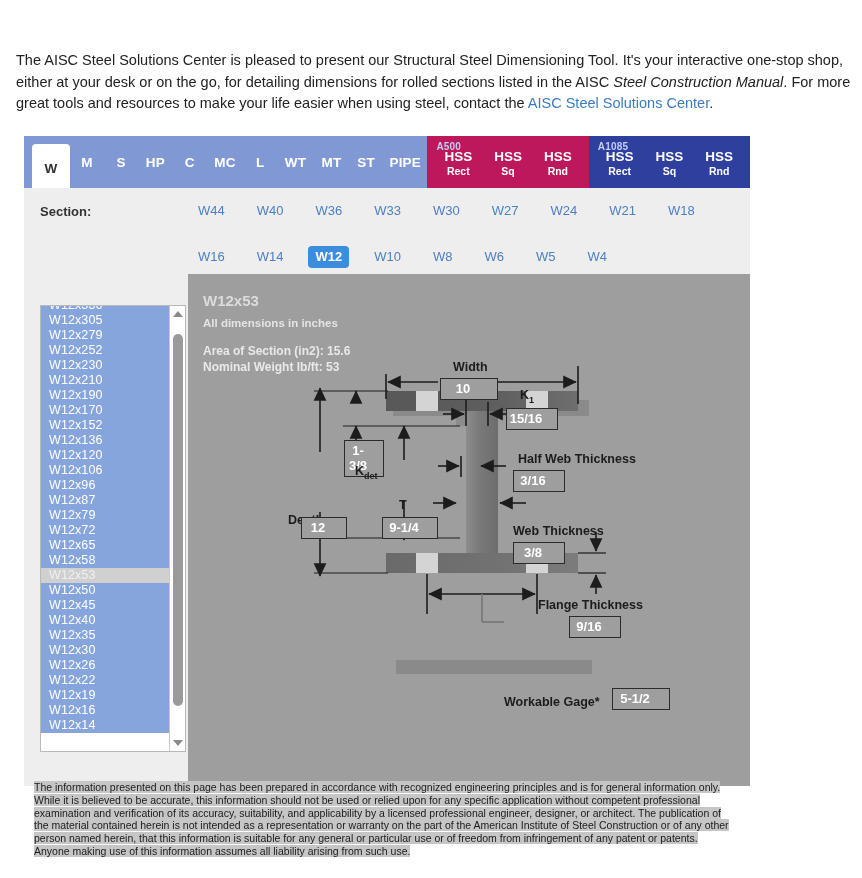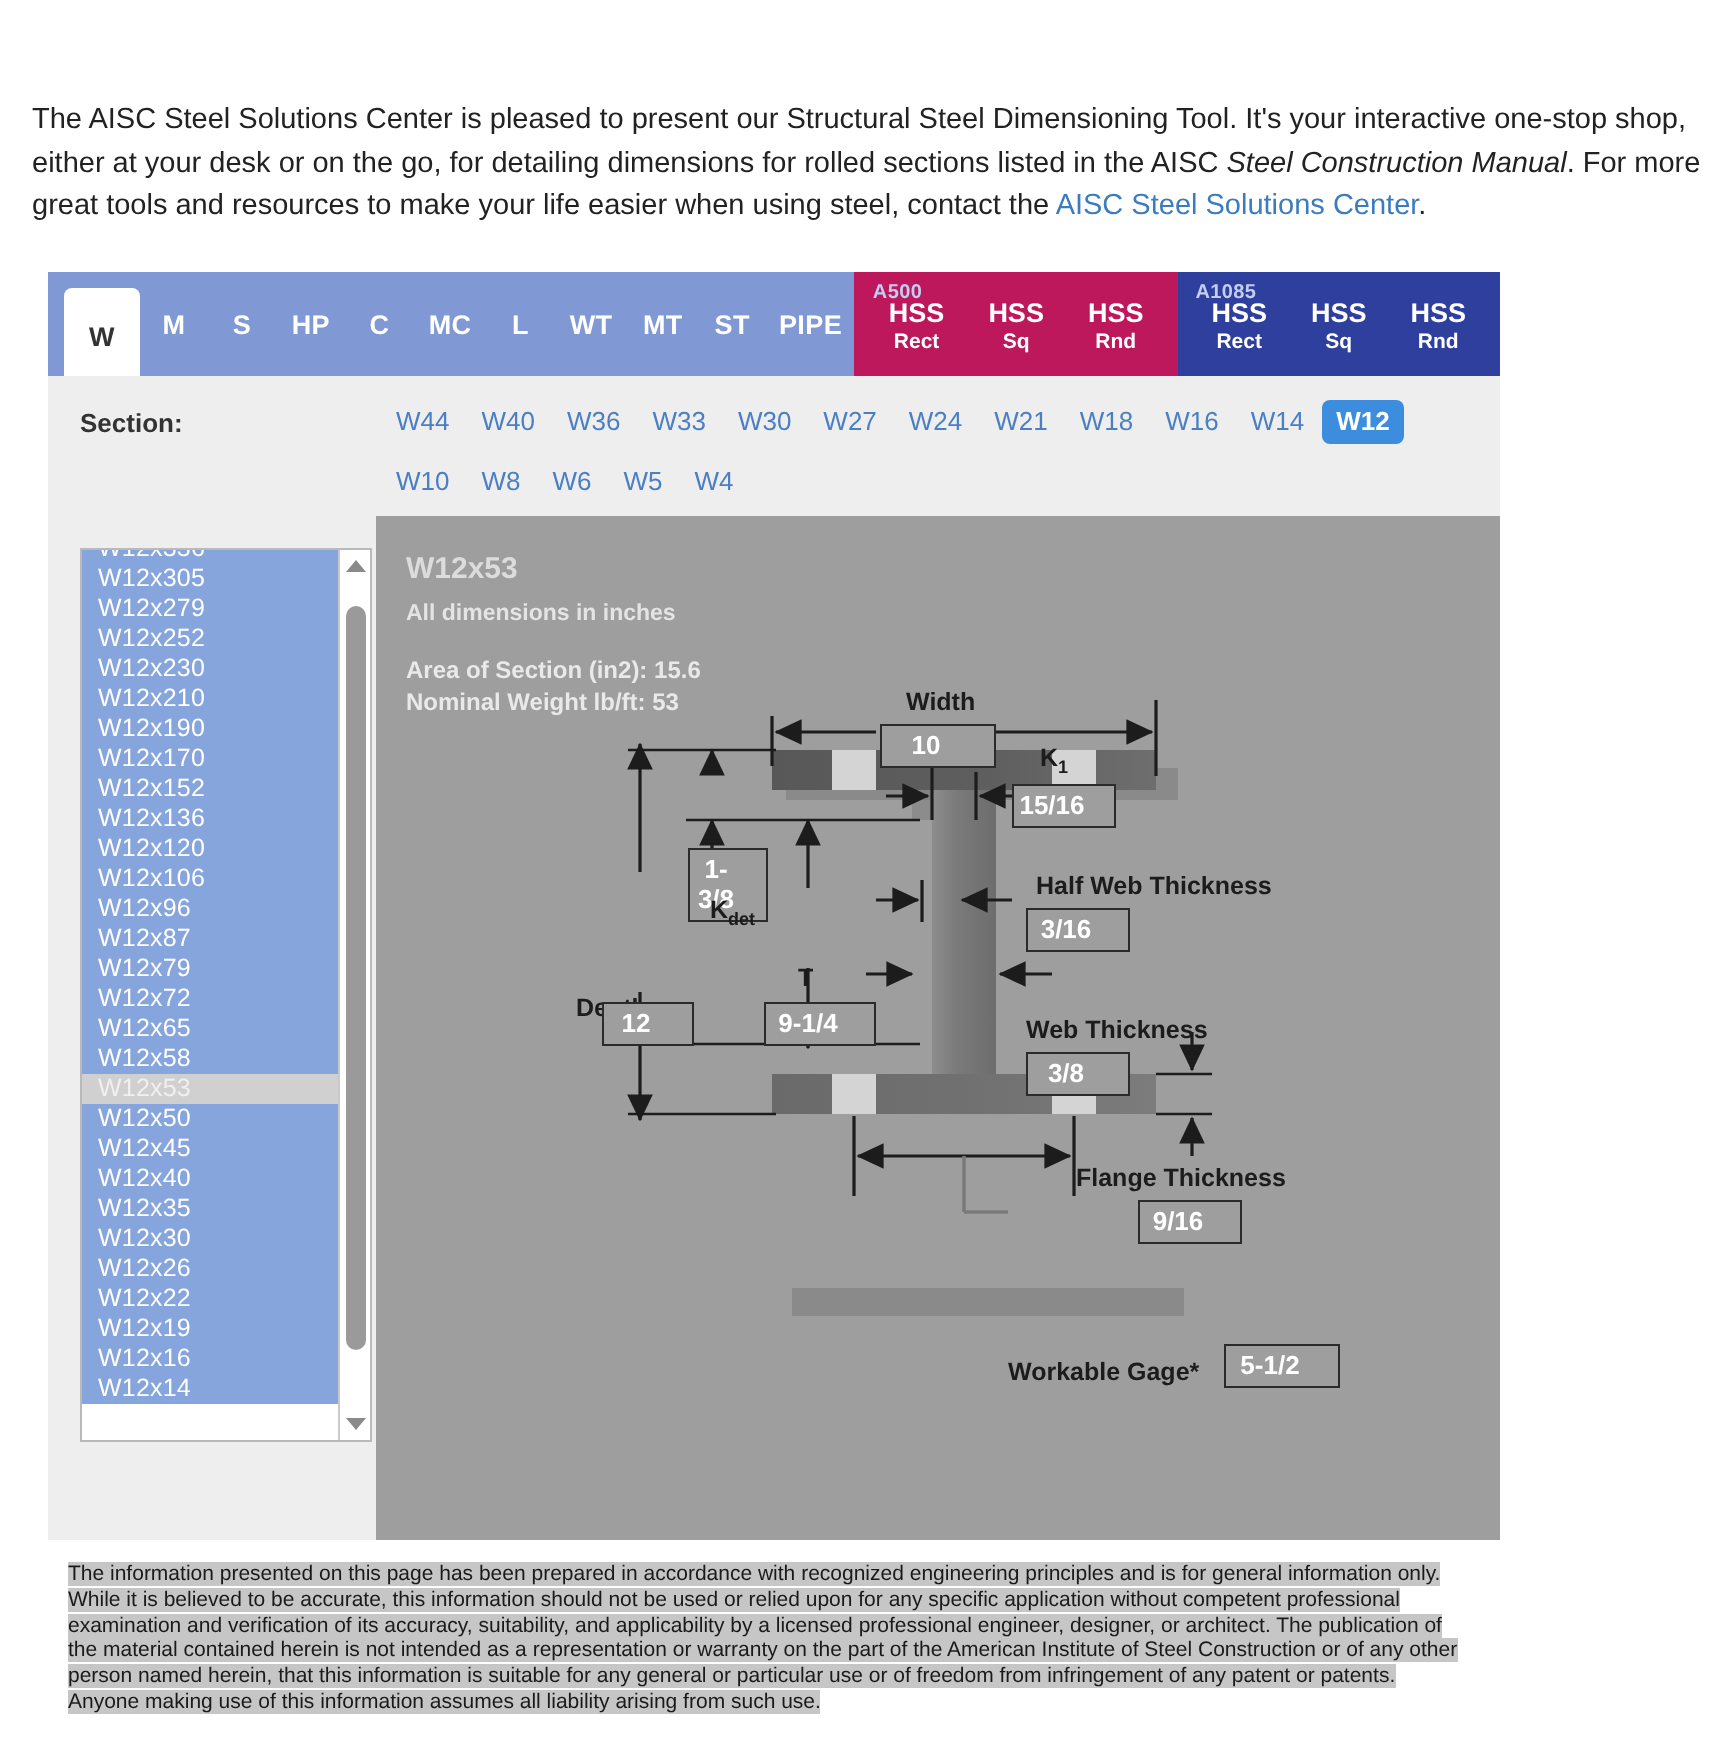--- a/index.html
+++ b/index.html
@@ -71,35 +71,35 @@
   .sectionrow {
     position: relative; background: #eeeeee;
     padding: 12px 10px 14px 16px; min-height: 68px;
   }
   .sectionrow .lbl {
     position: absolute; left: 16px; top: 16px;
     font-size: 13px; font-weight: bold; color: #333333;
   }
   .chips {
     margin-left: 150px; display: flex; flex-wrap: wrap;
-    align-items: flex-start; gap: 0px; max-width: 540px;
+    align-items: flex-start; gap: 16px; max-width: 540px;
   }
   .chip {
     font-size: 13px; color: #4a7fc4; font-weight: normal;
     padding: 4px 7px; margin: 0 1px 8px 1px; cursor: pointer;
     border-radius: 4px; line-height: 14px;
   }
   .chip.active { background: #3c8dde; color: #ffffff; font-weight: bold; }
 
   
   .body { position: relative; display: flex; background: #eeeeee; }
   .listwrap {
     position: relative; width: 146px; height: 447px;
     margin-left: 16px; background: #ffffff;
-    border: 1px solid #b9b9b9; overflow: hidden;
+    border: 1px solid #b9b9b9; overflow: hidden; margin-top: 15px;
   }
   .listinner {
     position: absolute; left: 0; top: -8px; width: 129px;
     background: #87a5dd;
   }
   .lrow {
     font-size: 12.5px; color: #ffffff; line-height: 15px;
     padding: 0 0 0 8px; height: 15px; cursor: pointer;
     white-space: nowrap; letter-spacing: 0.1px;
   }

